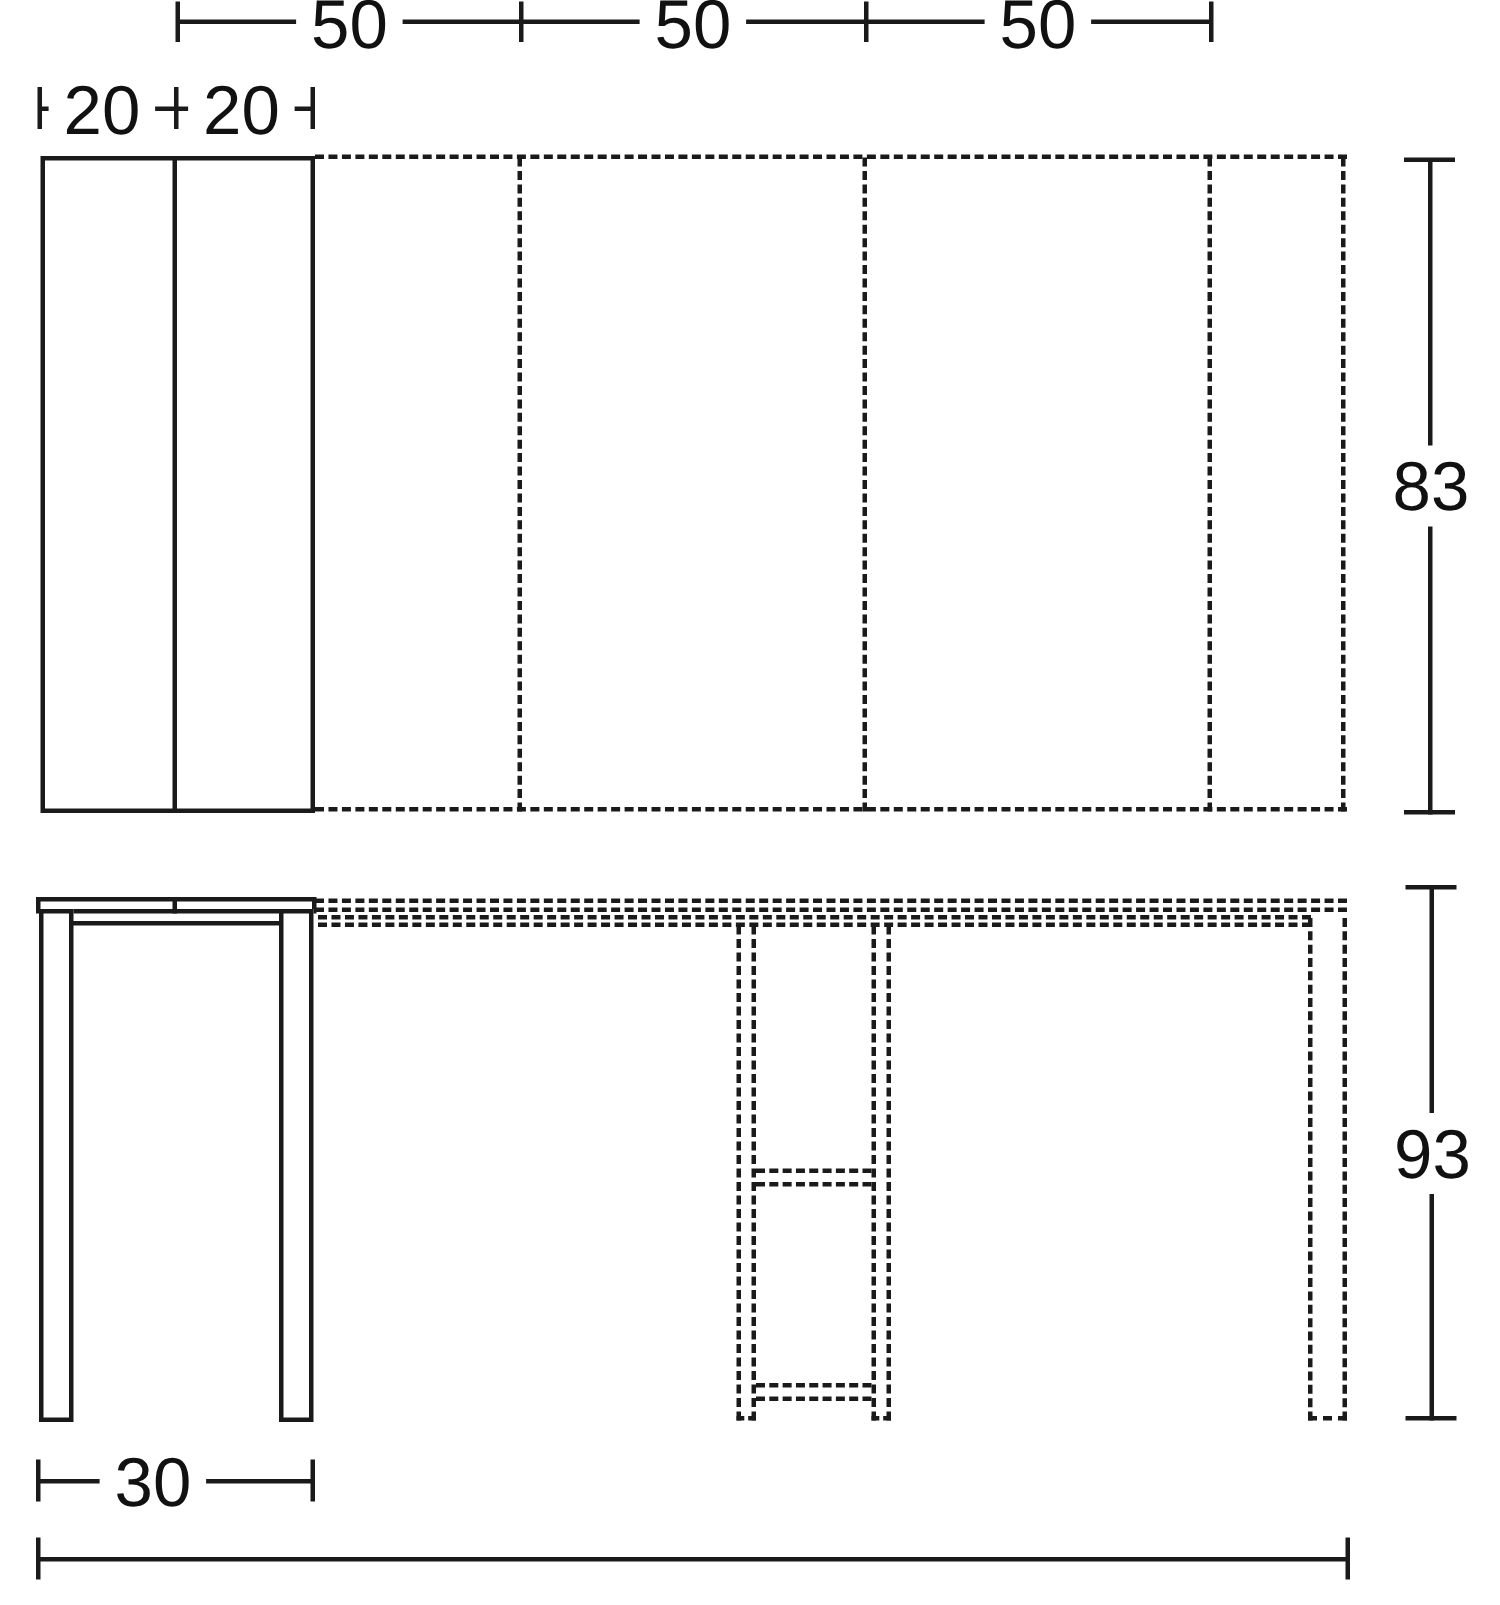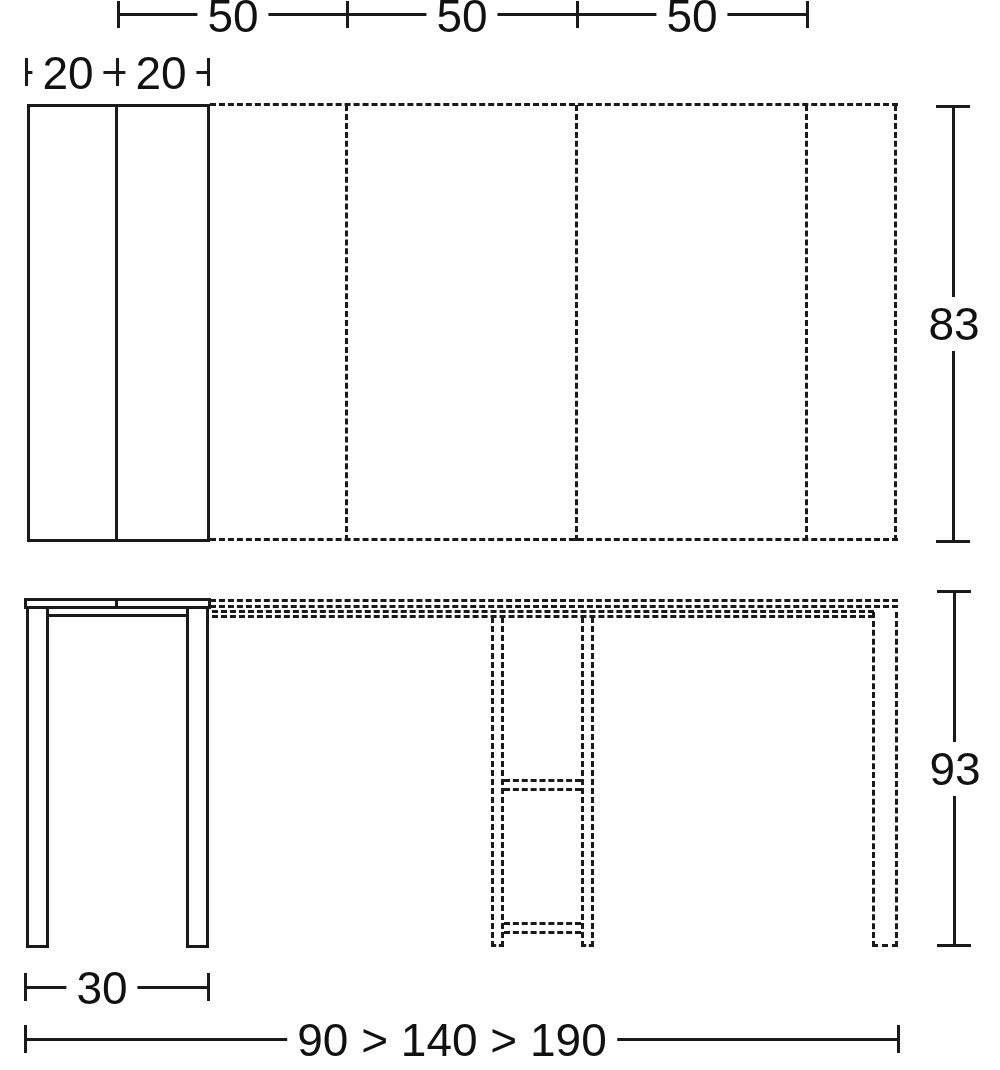--- a/index.html
+++ b/index.html
@@ -106,15 +106,14 @@
   <div class="lbl" style="left:955px; top:769px;">93</div>
 
   <div class="h" style="left:25px; top:986px; width:185px;"></div>
   <div class="v" style="left:24px; top:973px; height:28px;"></div>
   <div class="v" style="left:207px; top:973px; height:28px;"></div>
   <div class="lbl" style="left:102px; top:988px;">30</div>
 
   <div class="h" style="left:25px; top:1038px; width:875px;"></div>
   <div class="v" style="left:24px; top:1025px; height:28px;"></div>
   <div class="v" style="left:897px; top:1025px; height:28px;"></div>
-  <div class="lbl" style="left:452px; top:1040px;">90 &gt; 140 &gt; 190</div>
 
 </div>
 
 </body></html>

